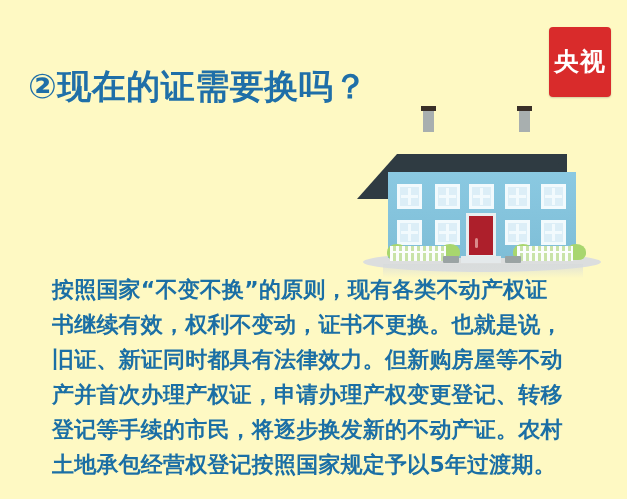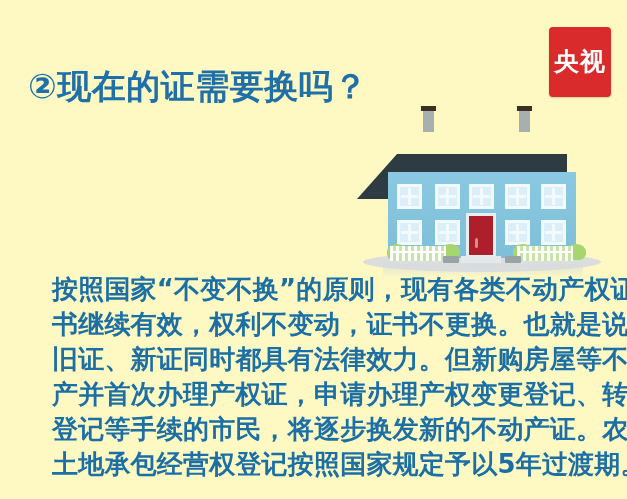--- a/index.html
+++ b/index.html
@@ -260,21 +260,21 @@
     height: 7px;
     background: #E4E9EB;
   }
 
   
   .body-text {
     position: absolute;
     left: 52px;
     top: 272px;
     width: 540px;
-    font-size: 26px;
+    font-size: 22px;
     line-height: 35px;
     font-weight: bold;
     color: #1B6FA5;
     letter-spacing: 0.2px;
     font-family: "DejaVu Sans", "Liberation Sans", sans-serif;
   }
   .body-line { white-space: nowrap; }
 </style>
 </head>
 <body>

